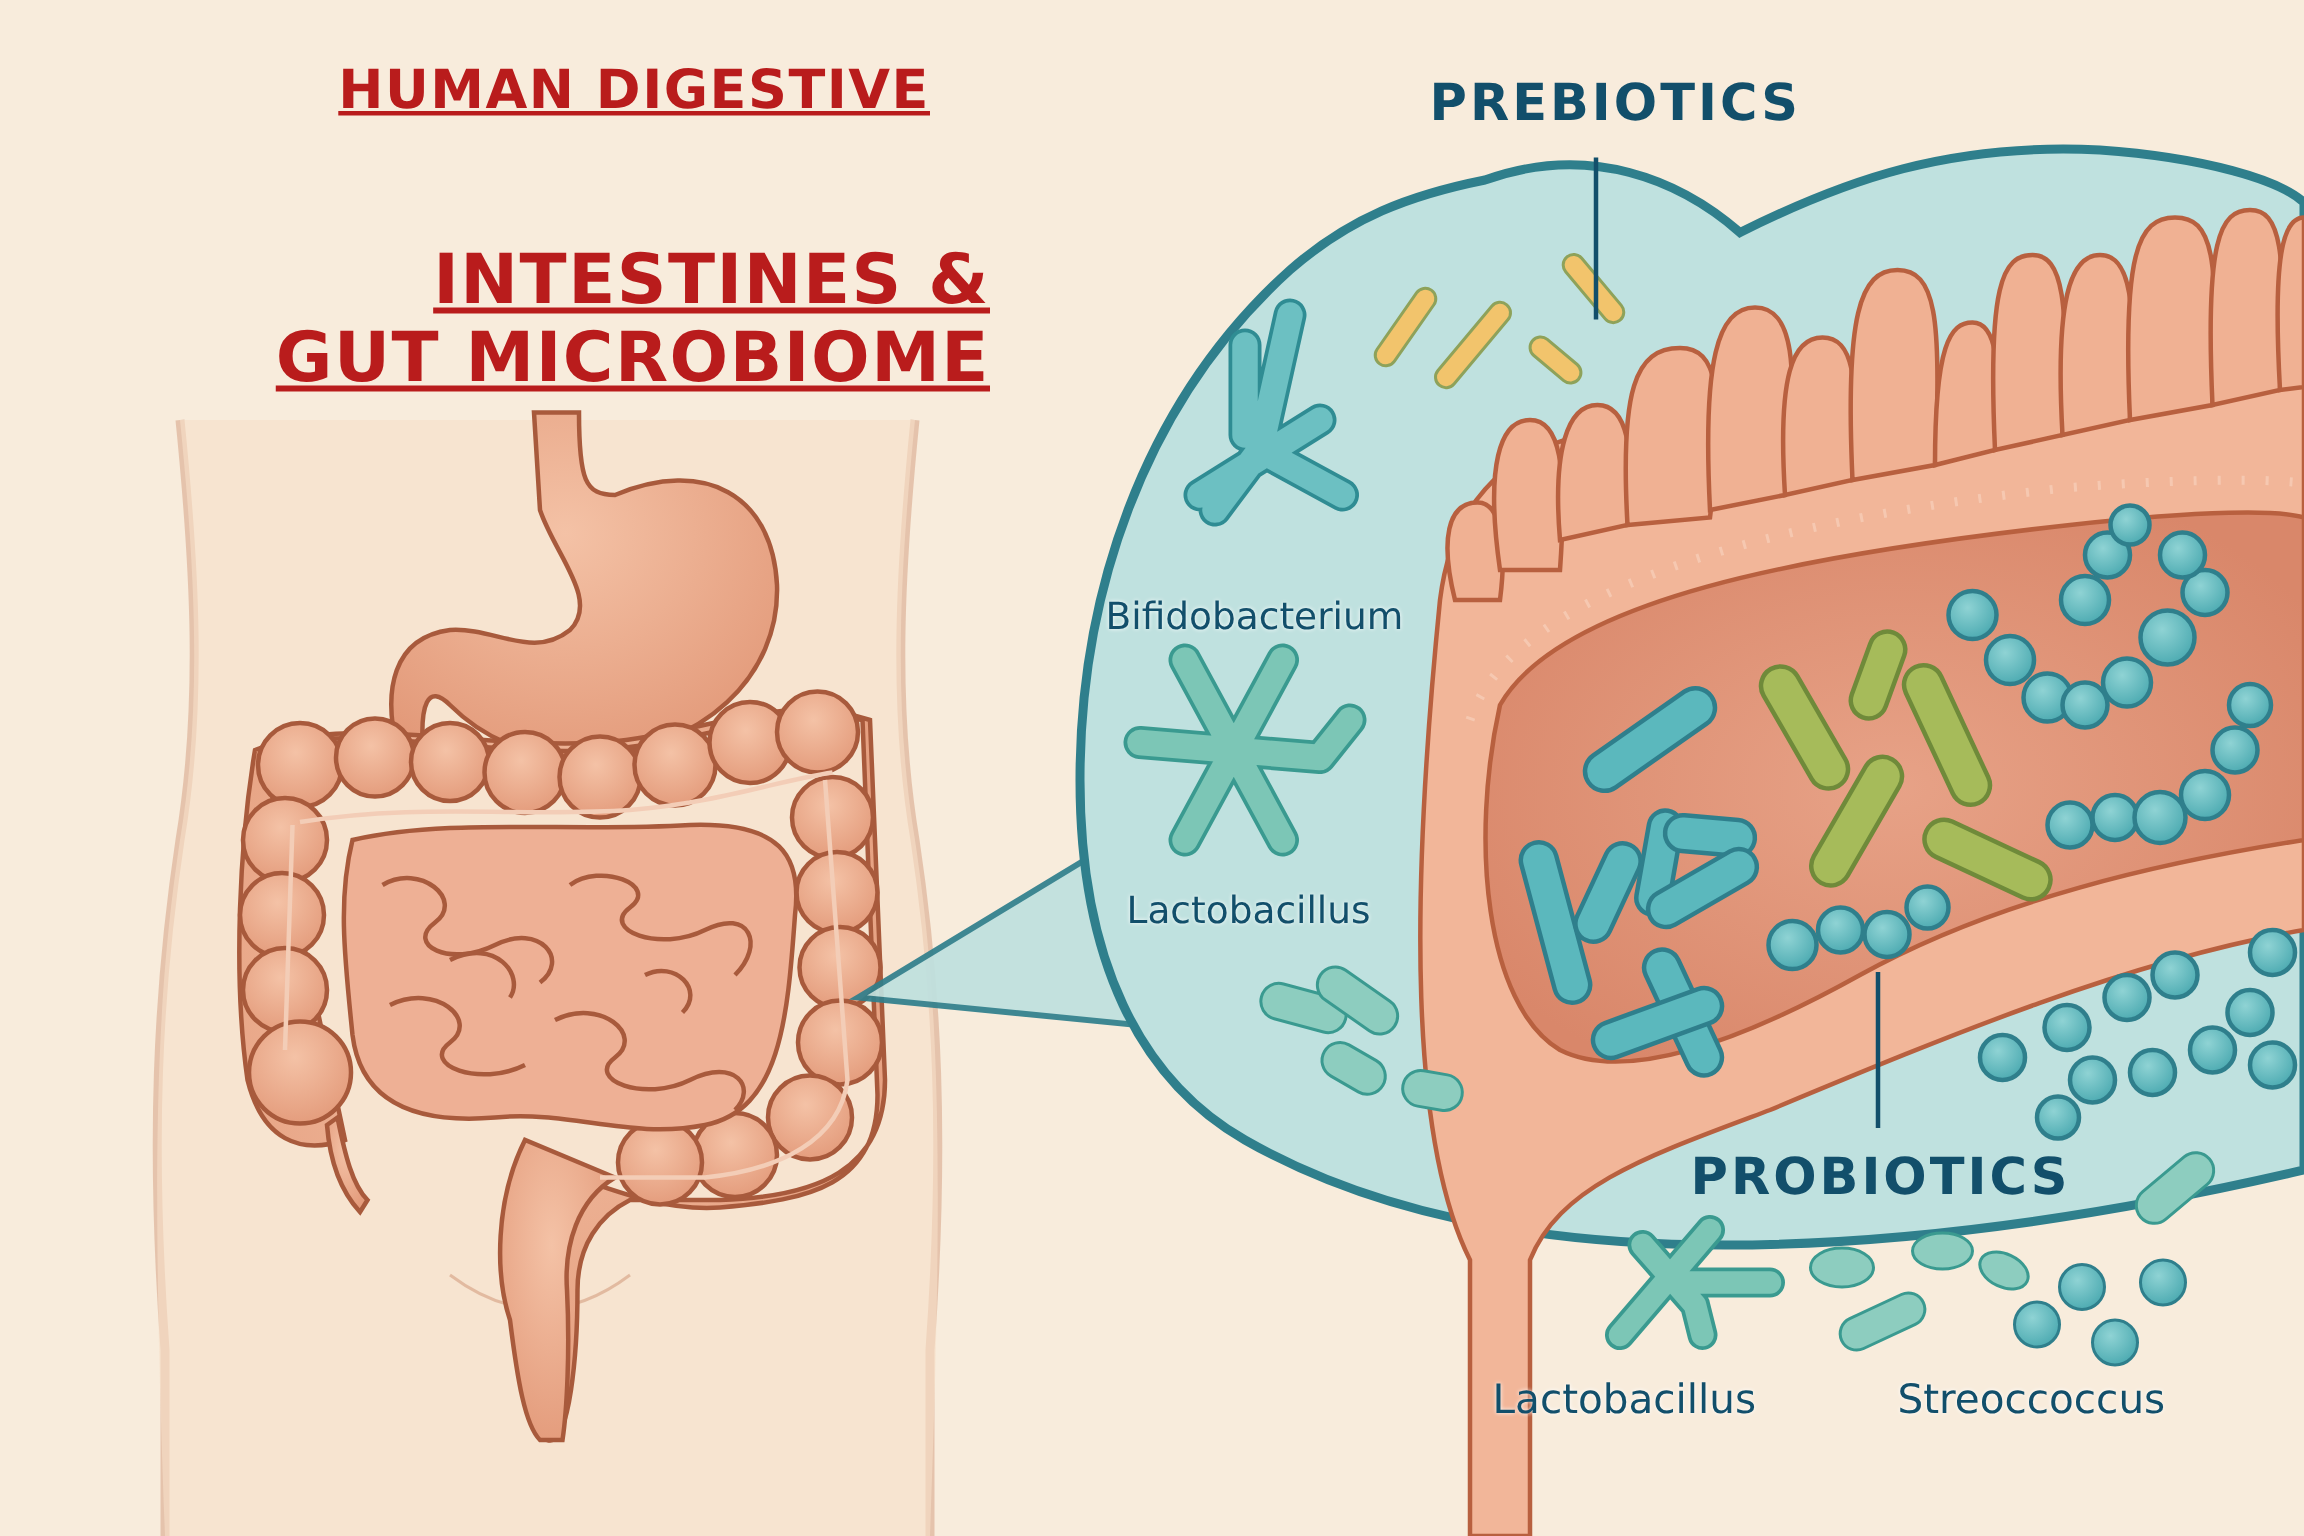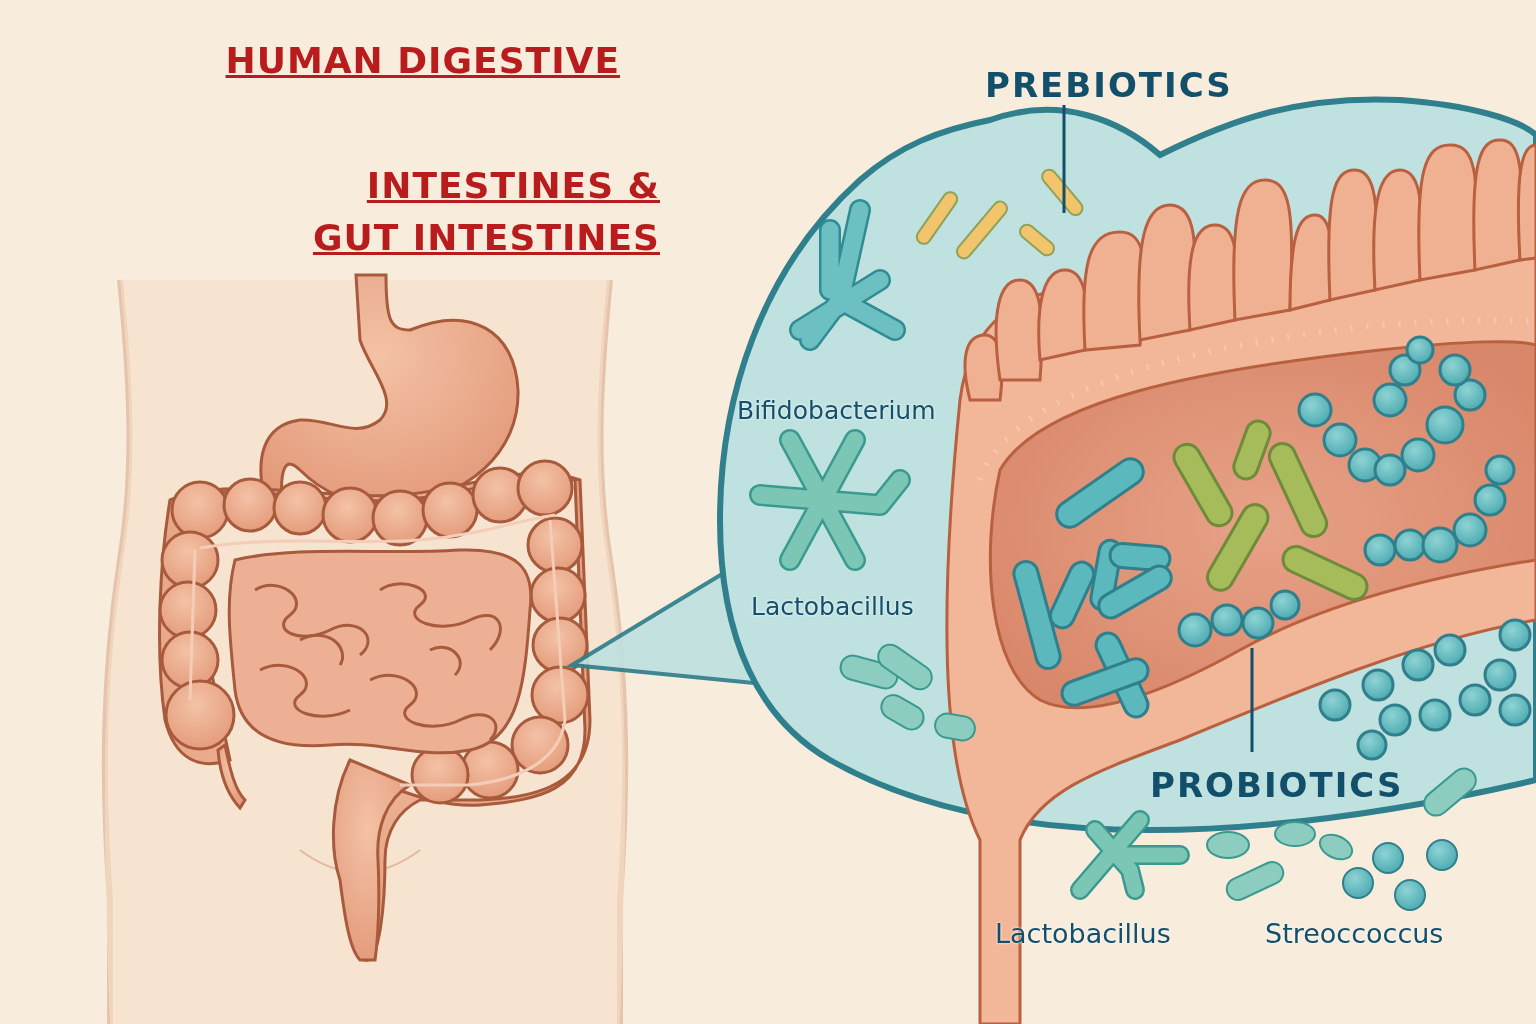--- a/index.html
+++ b/index.html
@@ -1,20 +1,20 @@
 <!DOCTYPE html>
 <html><head>
 <meta charset="utf-8">
 <style>
   html,body{margin:0;padding:0;}
   body{width:1536px;height:1024px;overflow:hidden;background:#f8ecdc;font-family:"DejaVu Sans","Liberation Sans",sans-serif;position:relative;}
   .canvas{position:absolute;left:0;top:0;width:1536px;height:1024px;}
   .title{position:absolute;color:#b91c1c;font-weight:bold;text-align:right;letter-spacing:1px;margin:0;text-decoration:underline;}
   .t1{left:140px;top:40px;width:480px;font-size:36px;line-height:42px;}
-  .t2{left:120px;top:160px;width:540px;font-size:36px;line-height:52px;}
+  .t2{left:120px;top:160px;width:540px;font-size:46px;line-height:52px;}
   .lbl{position:absolute;color:#124f6b;font-weight:bold;white-space:nowrap;}
   .lbl-big{font-size:34px;letter-spacing:2px;}
   .lbl-sm{font-size:25px;font-weight:normal;text-shadow:0 0 3px #fff;}
   svg{position:absolute;left:0;top:0;}
 </style>
 </head>
 <body>
 
 <div class="canvas">
 
@@ -230,22 +230,22 @@
 
     <line x1="1064" y1="105" x2="1064" y2="213" stroke="#124f6b" stroke-width="3"></line>
     <line x1="1252" y1="648" x2="1252" y2="752" stroke="#124f6b" stroke-width="3"></line>
   </svg>
 
   <div class="title t1">
     <div>HUMAN DIGESTIVE</div>
   </div>
   <div class="title t2">
     <div>INTESTINES &amp;</div>
-    <div>GUT INTESTINES</div>
+    <div>GUT MICROBIOME</div>
   </div>
 
-  <div class="lbl lbl-big" style="left:953px;top:65px;margin-left:32px;">PREBIOTICS</div>
-  <div class="lbl lbl-big" style="left:1127px;top:765px;margin-left:23px;">PROBIOTICS</div>
+  <div class="lbl lbl-big" style="left:953px;top:49px;">PREBIOTICS</div>
+  <div class="lbl lbl-big" style="left:1127px;top:765px;">PROBIOTICS</div>
   <div class="lbl lbl-sm" style="left:737px;top:376px;margin-top:20px;">Bifidobacterium</div>
   <div class="lbl lbl-sm" style="left:751px;top:592px;">Lactobacillus</div>
   <div class="lbl lbl-sm" style="left:995px;top:918px;font-size:27px;">Lactobacillus</div>
   <div class="lbl lbl-sm" style="left:1265px;top:918px;font-size:27px;text-align:center;">Streoccoccus</div>
 </div>
 
 </body></html>

